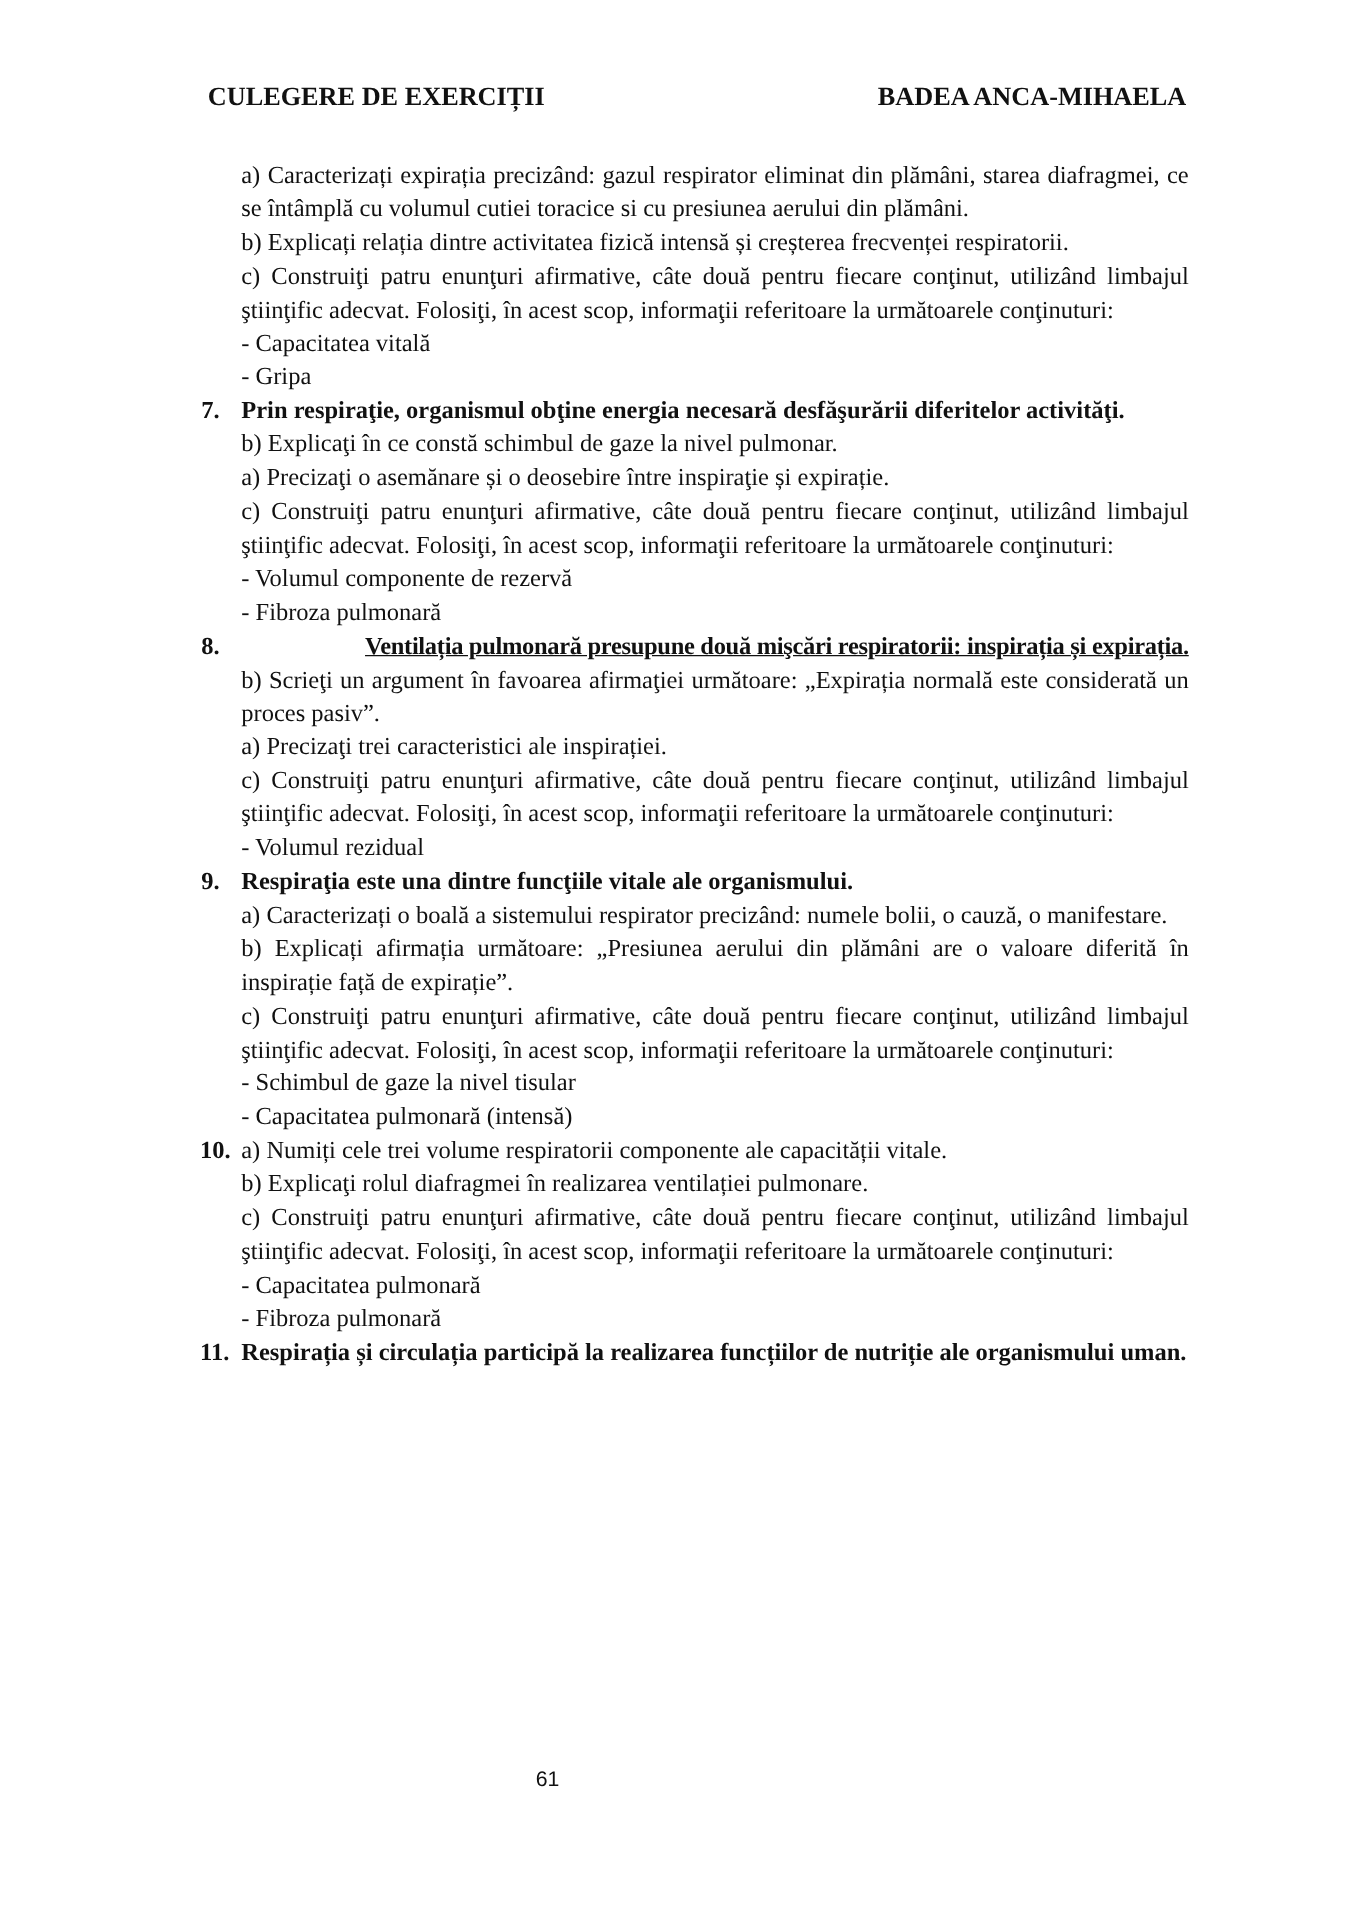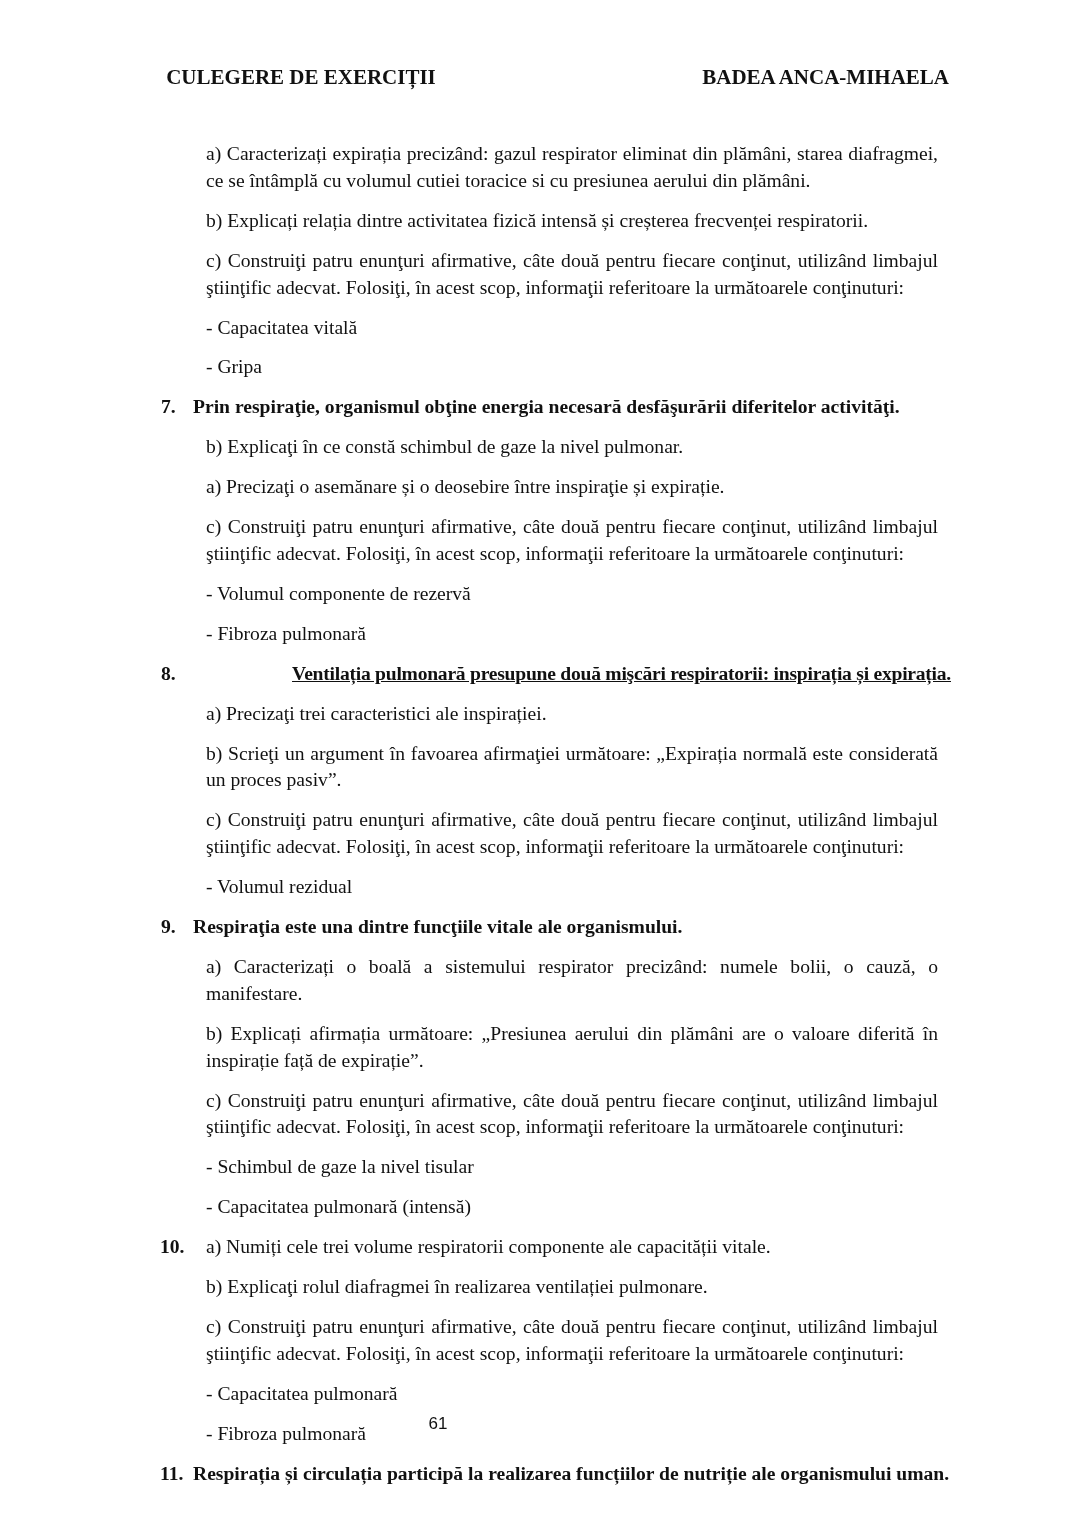--- a/index.html
+++ b/index.html
@@ -12,21 +12,21 @@
       font-weight: bold; font-size: 21px; line-height: 26px; text-align: center; margin-left: 31px;
     }
     .header-right {
       position: absolute; right: 131px; top: 64px;
       font-weight: bold; font-size: 21px; line-height: 26px;
     }
     .content {
       position: absolute; left: 193px; top: 128px; width: 758px;
       font-size: 19.6px; line-height: 26.9px; text-align: justify;
     }
-    .p { margin: 13px; }
+    .p { margin: 0; }
     .item { position: relative; margin: 0; }
     .item-title { font-weight: bold; margin: 0; }
     .item-num {
       position: absolute; left: -32px; top: 0; font-weight: bold;
     }
     .item-num.wide { left: -33px; }
     .page-number {
       position: absolute; left: 0; width: 876px; top: 1414px;
       text-align: center; font-family: "Liberation Sans", sans-serif; font-size: 17px;
     }
@@ -55,22 +55,22 @@
     <p class="p">b) Explicaţi în ce constă schimbul de gaze la nivel pulmonar.</p>
     <p class="p">a) Precizaţi o asemănare și o deosebire între inspiraţie și expirație.</p>
     <p class="p">c) Construiţi patru enunţuri afirmative, câte două pentru fiecare conţinut, utilizând limbajul ştiinţific adecvat. Folosiţi, în acest scop, informaţii referitoare la următoarele conţinuturi:</p>
     <p class="p">- Volumul componente de rezervă</p>
     <p class="p">- Fibroza pulmonară</p>
   </div>
 
   <div class="item">
     <span class="item-num">8.</span>
     <p class="item-title" style="text-align:right; letter-spacing:-0.25px;text-decoration:underline;">Ventilația pulmonară presupune două mişcări respiratorii: inspirația și expirația.</p>
+    <p class="p">b) Scrieţi un argument în favoarea afirmaţiei următoare: „Expirația normală este considerată un proces pasiv”.</p>
     <p class="p">a) Precizaţi trei caracteristici ale inspirației.</p>
-    <p class="p">b) Scrieţi un argument în favoarea afirmaţiei următoare: „Expirația normală este considerată un proces pasiv”.</p>
     <p class="p">c) Construiţi patru enunţuri afirmative, câte două pentru fiecare conţinut, utilizând limbajul ştiinţific adecvat. Folosiţi, în acest scop, informaţii referitoare la următoarele conţinuturi:</p>
     <p class="p">- Volumul rezidual</p>
   </div>
 
   <div class="item">
     <span class="item-num">9.</span>
     <p class="item-title">Respiraţia este una dintre funcţiile vitale ale organismului.</p>
     <p class="p">a) Caracterizați o boală a sistemului respirator precizând: numele bolii, o cauză, o manifestare.</p>
     <p class="p">b) Explicați afirmația următoare: „Presiunea aerului din plămâni are o valoare diferită în inspirație față de expirație”.</p>
     <p class="p">c) Construiţi patru enunţuri afirmative, câte două pentru fiecare conţinut, utilizând limbajul ştiinţific adecvat. Folosiţi, în acest scop, informaţii referitoare la următoarele conţinuturi:</p>

